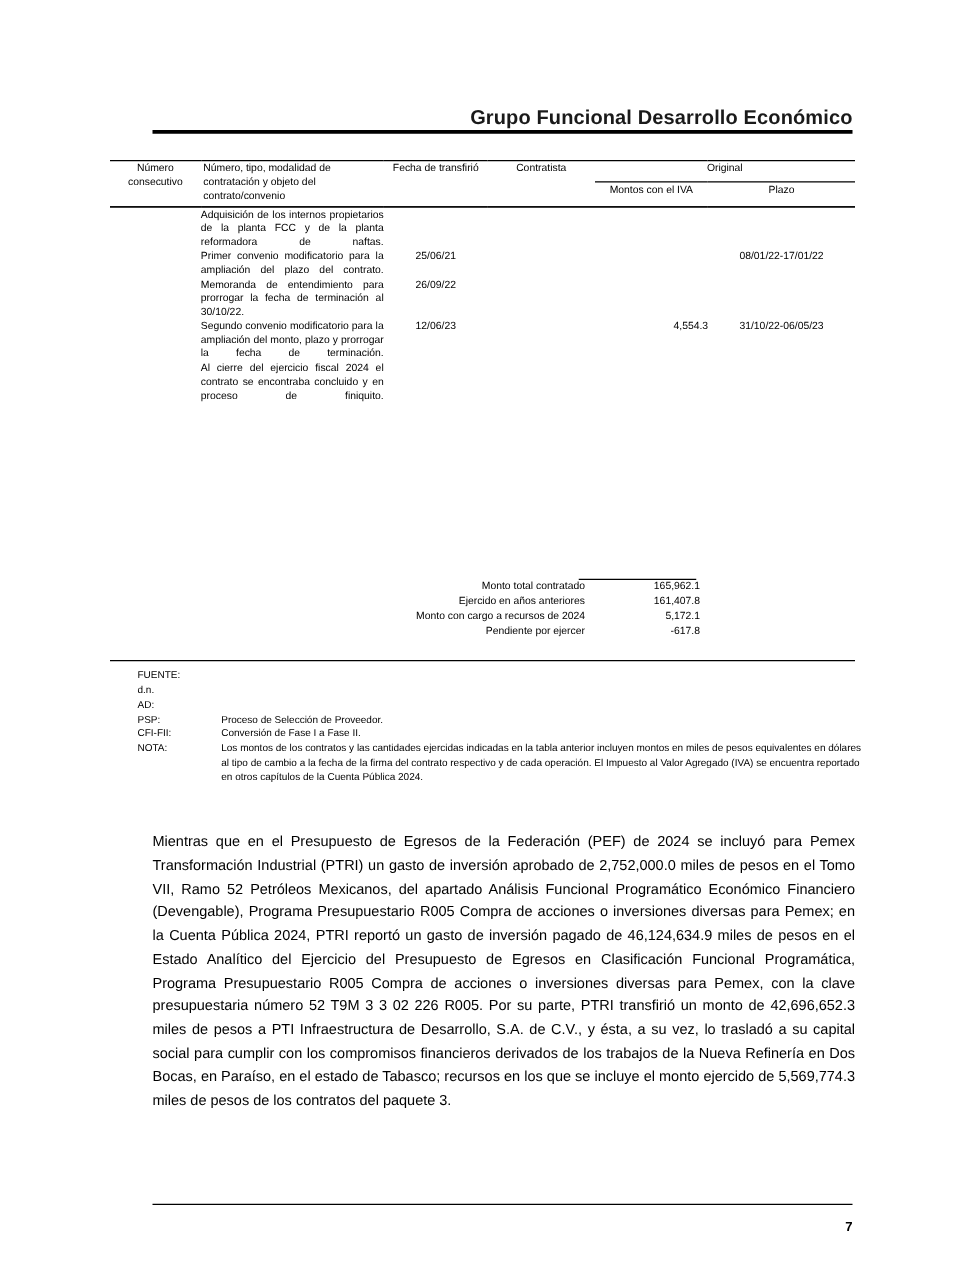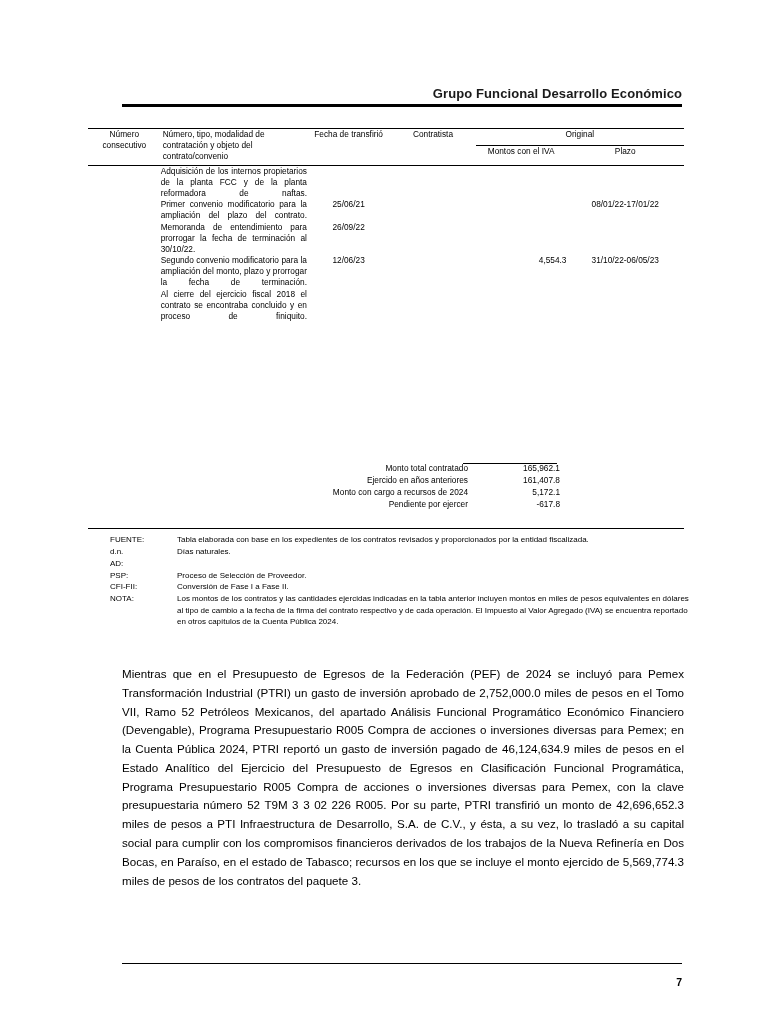--- a/index.html
+++ b/index.html
@@ -17,21 +17,21 @@
     position: relative;
     width: 764px;
     height: 1024px;
     box-sizing: border-box;
     padding: 0;
   }
   .header {
     position: absolute;
     top: 86px;
     right: 82px;
-    font-size: 13px;
+    font-size: 16px;
     font-weight: bold;
     color: #1a1a1a;
     letter-spacing: 0.1px;
   }
   .header-rule {
     position: absolute;
     top: 104px;
     left: 122px;
     right: 82px;
     height: 3px;
@@ -222,21 +222,21 @@
               <p>Segundo convenio modificatorio para la ampliación del monto, plazo y prorrogar la fecha de terminación.</p>
             </td>
           <td class="c-fecha center">12/06/23</td>
           <td class="c-contr center"></td>
           <td class="c-montos right">4,554.3</td>
           <td class="c-plazo center">31/10/22-06/05/23</td>
         </tr>
         <tr>
           <td class="c-num center"></td>
           <td class="desc">
-              <p>Al cierre del ejercicio fiscal 2018 el contrato se encontraba concluido y en proceso de finiquito.</p>
+              <p>Al cierre del ejercicio fiscal 2024 el contrato se encontraba concluido y en proceso de finiquito.</p>
             </td>
           <td class="c-fecha center"></td>
           <td class="c-contr center"></td>
           <td class="c-montos right"></td>
           <td class="c-plazo center"></td>
         </tr>
       </tbody>
     </table>
   </div>
 
@@ -265,25 +265,23 @@
         <td class="t-rest"></td>
       </tr>
     </tbody>
       </table>
   </div>
   <div class="rule-below-totals"></div>
 
   <div class="notes">
     <div class="row">
       <div class="key">FUENTE:</div>
-      <div class="val">Tabla elaborada con base en los expedientes de los contratos revisados y proporcionados por la entidad fiscalizada.</div>
     </div>
     <div class="row">
       <div class="key">d.n.</div>
-      <div class="val">Días naturales.</div>
     </div>
     <div class="row">
       <div class="key">AD:</div>
     </div>
     <div class="row">
       <div class="key">PSP:</div>
       <div class="val">Proceso de Selección de Proveedor.</div>
     </div>
     <div class="row">
       <div class="key">CFI-FII:</div>

